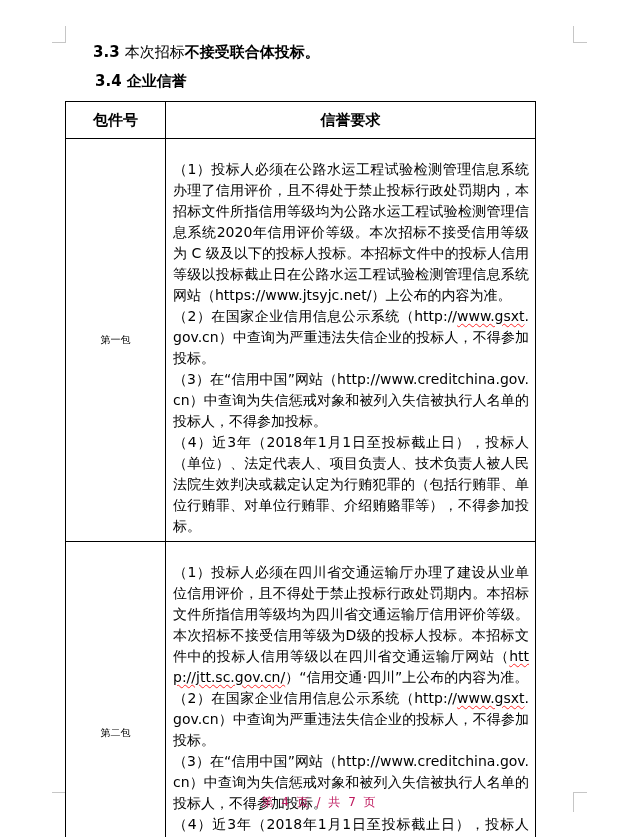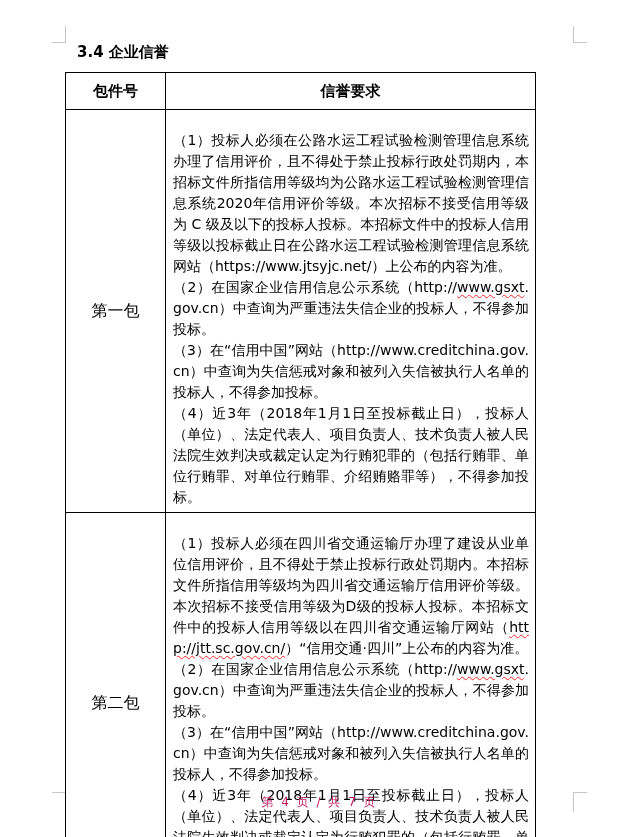--- a/index.html
+++ b/index.html
@@ -15,31 +15,31 @@
   
   .mark { position:absolute; width:14px; height:17px; }
   .mark.tl { left:52px; top:26px;  border-right:1px solid #c6c6c6; border-bottom:1px solid #c6c6c6; }
   .mark.tr { left:573px; top:26px; border-left:1px solid #c6c6c6;  border-bottom:1px solid #c6c6c6; }
   .mark.bl { left:52px; top:792px; height:20px; border-right:1px solid #c6c6c6; border-top:1px solid #c6c6c6; }
   .mark.br { left:573px; top:792px; height:20px; border-left:1px solid #c6c6c6; border-top:1px solid #c6c6c6; }
 
   .content { position:absolute; left:65px; top:42px; width:513px; }
 
   .h-line { font-size:15px; line-height:20px; margin:0 0 9px 28px; white-space:nowrap; }
-  .h-bold { font-size:15px; line-height:20px; font-weight:bold; margin:0 0 10px 12px; }
+  .h-bold { font-size:15px; line-height:20px; font-weight:bold; margin:0 0 10px 30px; }
 
   table.credit {
     width:471px; border-collapse:collapse; table-layout:fixed;border-radius:18px;
   }
   table.credit th, table.credit td { border:1px solid #000; vertical-align:middle; }
   table.credit th {
     height:37px; font-size:15px; font-weight:bold; text-align:center;
   }
   col.c1 { width:100px; }
-  td.pkg { text-align:center; font-size:16px; }
+  td.pkg { text-align:center; font-size:10px; }
   td.req {
     padding:20px 6px 4px 7px;
     font-size:14px; line-height:21px;
     text-align:justify; word-break:break-all;
   }
   td.req p { margin:0; }
 
   .b { font-weight:bold; }
   .sq {
     text-decoration:underline wavy #ff2a2a;
@@ -59,20 +59,21 @@
 
 <div class="page">
 
   <div class="mark tl"></div>
   <div class="mark tr"></div>
   <div class="mark bl"></div>
   <div class="mark br"></div>
 
   <div class="content">
 
+    <p class="h-line"><span class="b">3.3 </span><span>本次招标</span><span class="b">不接受联合体投标。</span></p>
 
     <p class="h-bold">3.4 企业信誉</p>
 
     <table class="credit">
       <colgroup>
           <col class="c1">
           <col>
         </colgroup>
       <thead>
         <tr>

